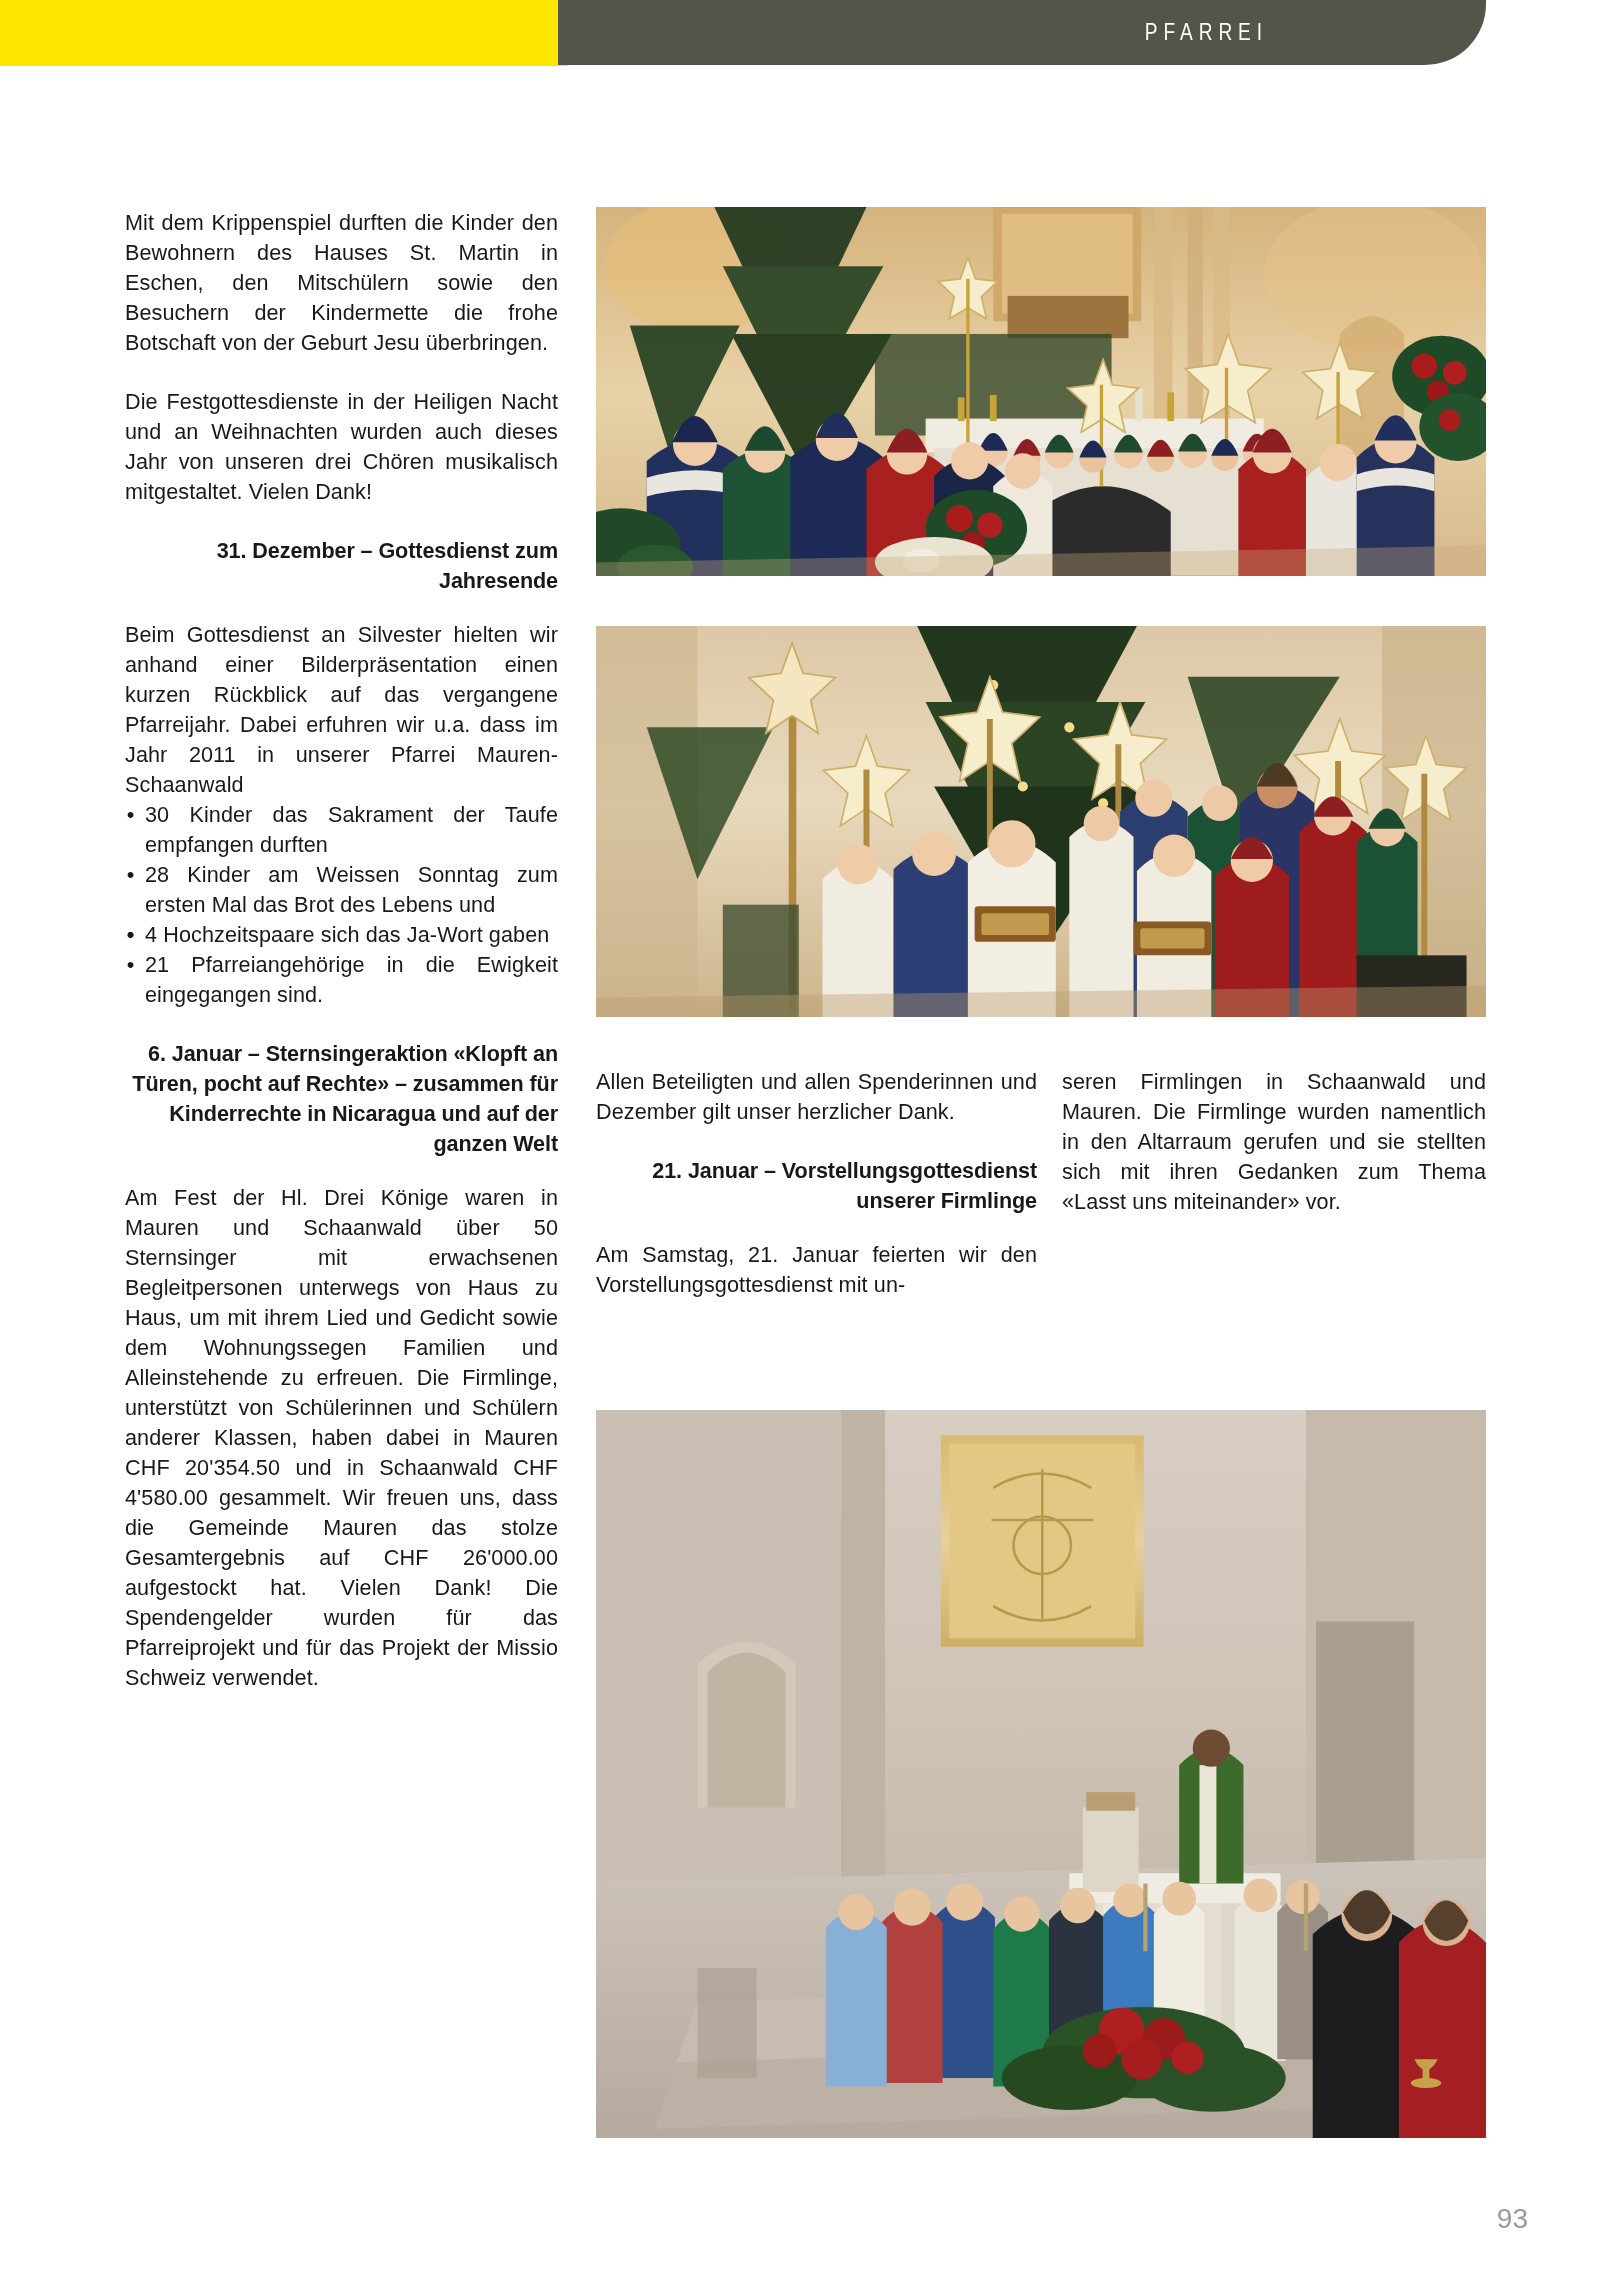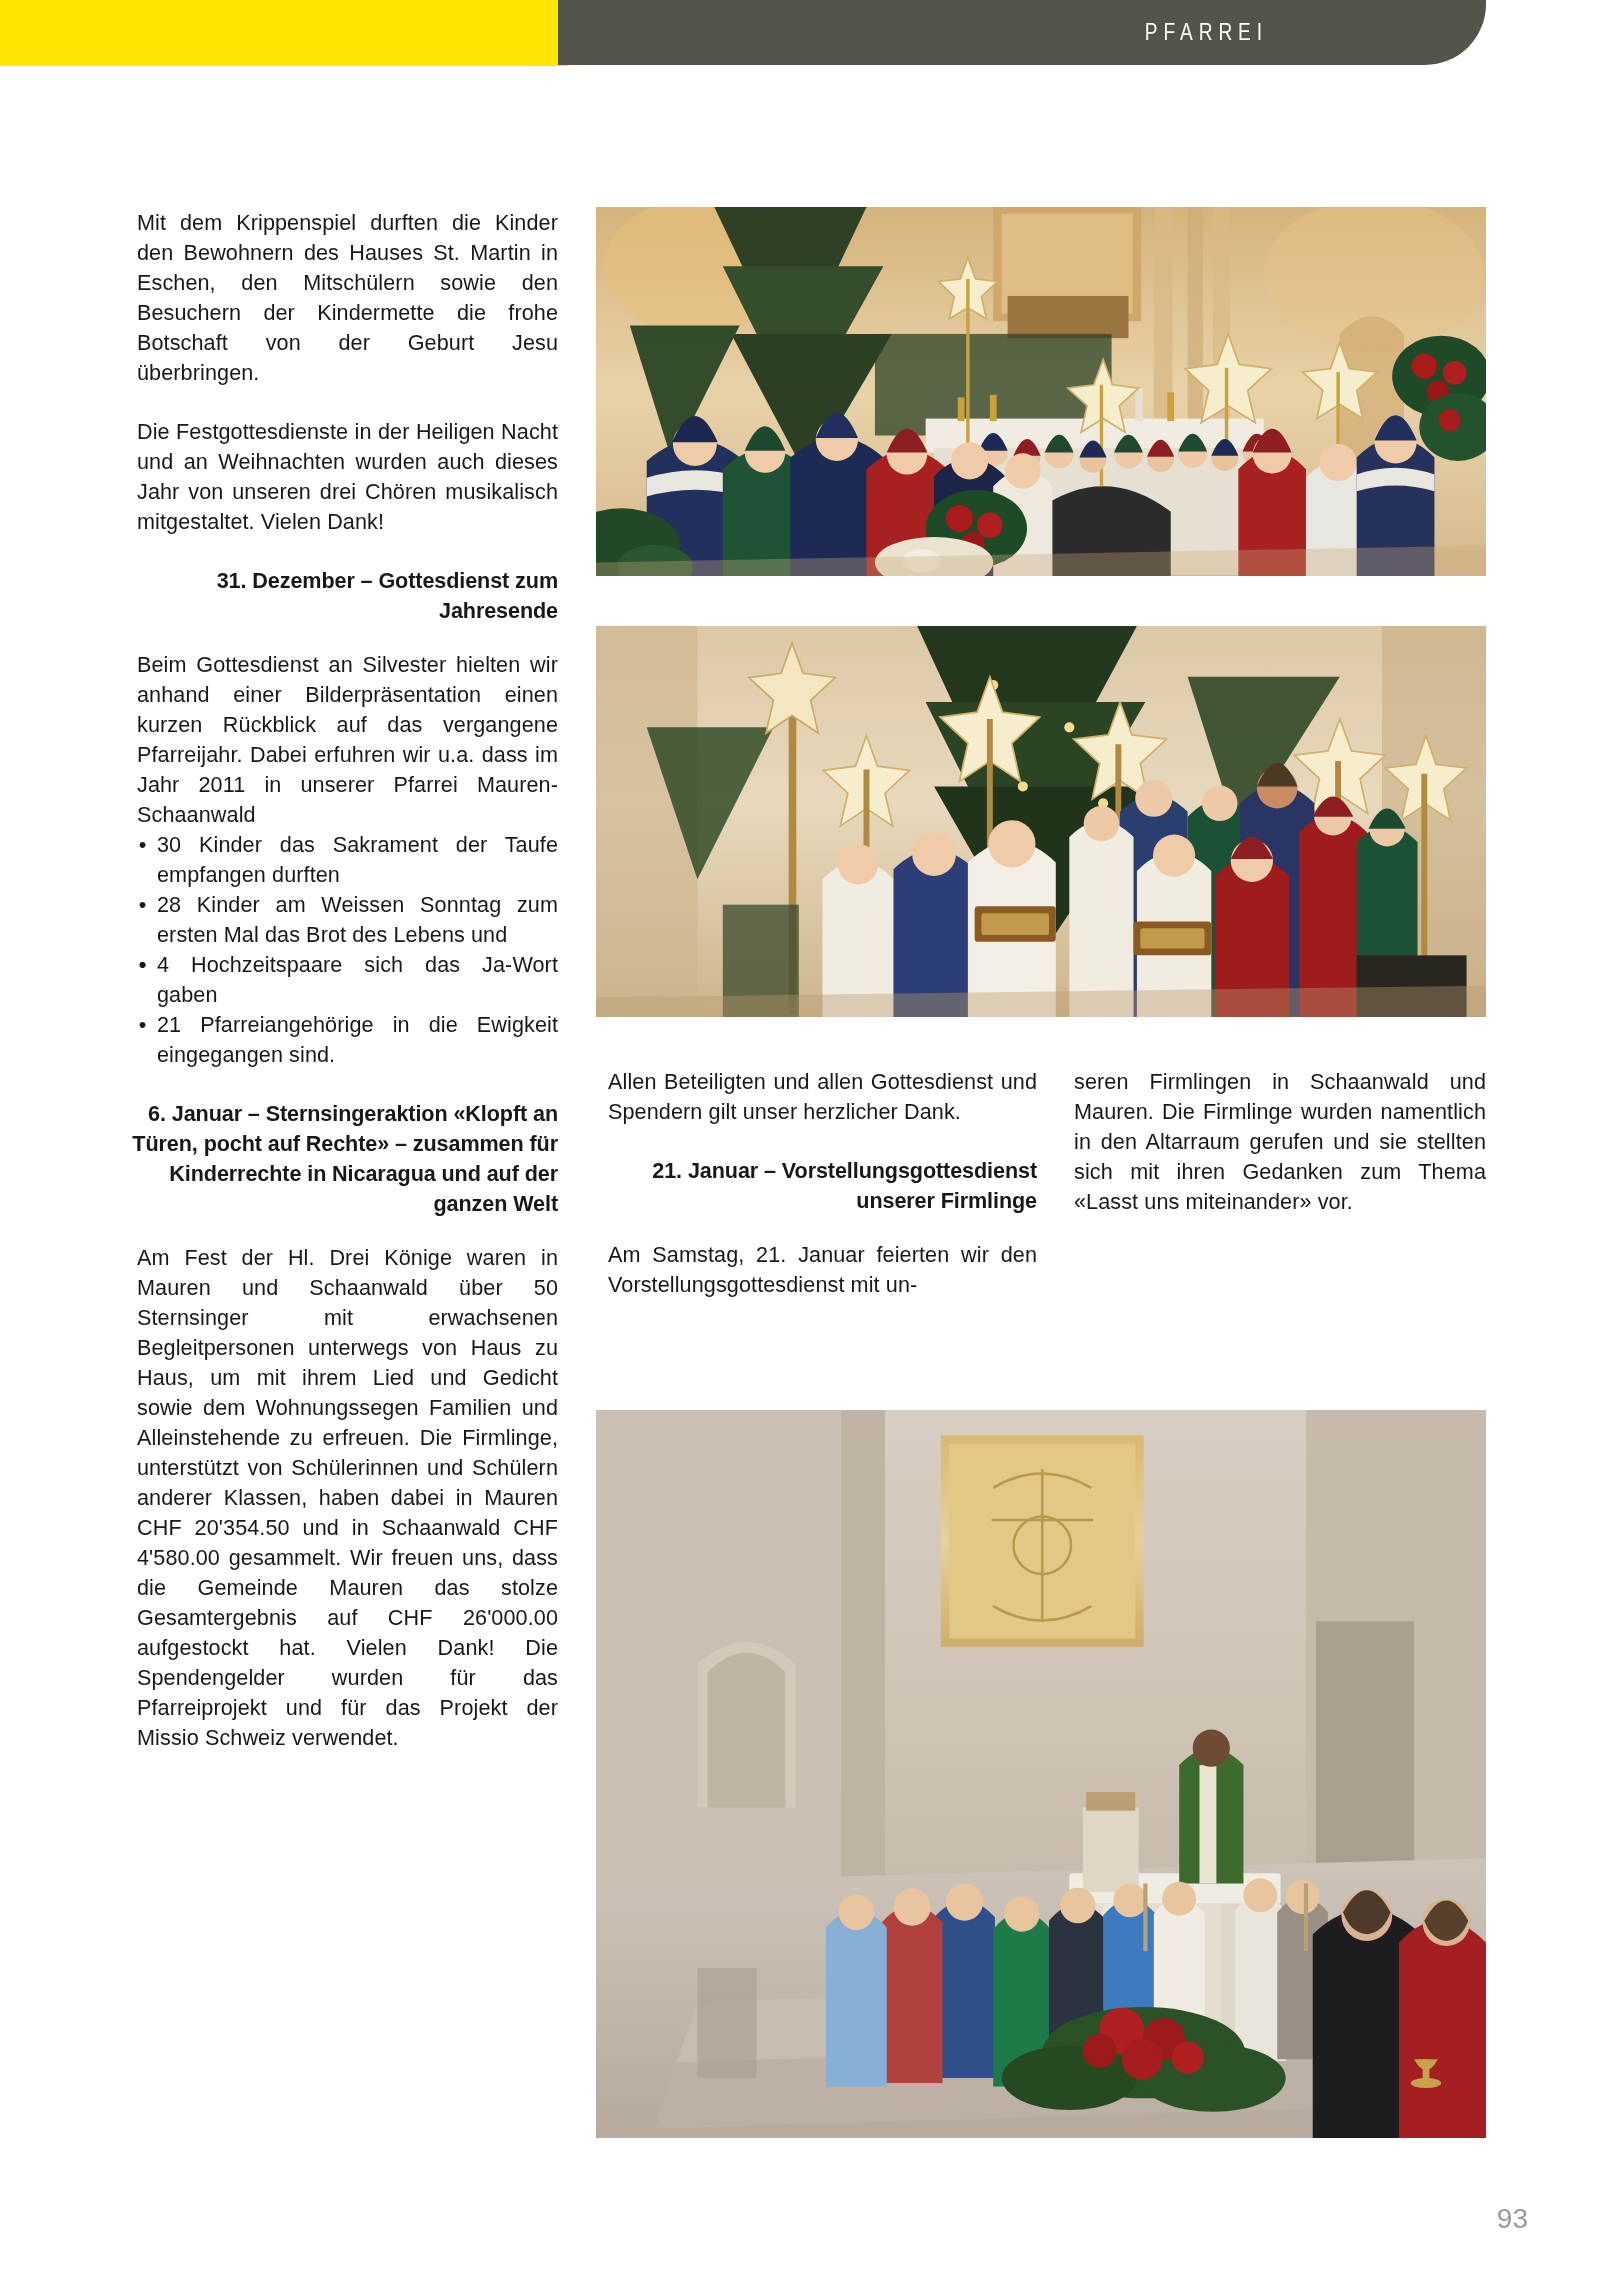--- a/index.html
+++ b/index.html
@@ -53,21 +53,21 @@
   .col {
     position: absolute;
     font-family: "Liberation Sans", sans-serif;
     color: #181818;
   }
   #col-left   { left: 125px;  top: 208px;  width: 433px; }
   #col-mid    { left: 596px;  top: 1067px; width: 441px; }
   #col-right  { left: 1062px; top: 1067px; width: 424px; }
 
   p.body, ul.body {
-    margin: 0 0 29px 12px;
+    margin: 0 0 29px 0;
     font-size: 21.6px;
     line-height: 30px;
     text-align: justify;
     -webkit-hyphens: none;
     hyphens: none;
     font-weight: 400;
     letter-spacing: 0.1px;
   }
   p.body.last { margin-bottom: 0; }
 
@@ -489,21 +489,21 @@
     <li><span class="bullet">•</span><span>28 Kinder am Weissen Sonntag zum ersten Mal das Brot des Lebens und</span></li>
     <li><span class="bullet">•</span></li>
     <li><span class="bullet">•</span><span>4 Hochzeitspaare sich das Ja-Wort gaben</span></li>
     <li><span class="bullet">•</span><span>21 Pfarreiangehörige in die Ewigkeit eingegangen sind.</span></li>
   </ul>
   <h3 class="sub">6. Januar – Sternsingeraktion «Klopft an Türen, pocht auf Rechte» – zusammen für Kinderrechte in Nicaragua und auf der ganzen Welt</h3>
   <p class="body last">Am Fest der Hl. Drei Könige waren in Mauren und Schaanwald über 50 Sternsinger mit erwachsenen Begleitpersonen unterwegs von Haus zu Haus, um mit ihrem Lied und Gedicht sowie dem Wohnungssegen Familien und Alleinstehende zu erfreuen. Die Firmlinge, unterstützt von Schülerinnen und Schülern anderer Klassen, haben dabei in Mauren CHF 20'354.50 und in Schaanwald CHF 4'580.00 gesammelt. Wir freuen uns, dass die Gemeinde Mauren das stolze Gesamtergebnis auf CHF 26'000.00 aufgestockt hat. Vielen Dank! Die Spendengelder wurden für das Pfarreiprojekt und für das Projekt der Missio Schweiz verwendet.</p>
 </div>
 
 <div class="col" id="col-mid">
-  <p class="body">Allen Beteiligten und allen Gottesdienst und Spendern gilt unser herzlicher Dank.</p>
+  <p class="body">Allen Beteiligten und allen Spenderinnen und Dezember gilt unser herzlicher Dank.</p>
   <h3 class="sub">21. Januar – Vorstellungsgottesdienst unserer Firmlinge</h3>
   <p class="body last">Am Samstag, 21. Januar feierten wir den Vorstellungsgottesdienst mit un-</p>
 </div>
 
 <div class="col" id="col-right">
   <p class="body last">seren Firmlingen in Schaanwald und Mauren. Die Firmlinge wurden namentlich in den Altarraum gerufen und sie stellten sich mit ihren Gedanken zum Thema «Lasst uns miteinander» vor.</p>
 </div>
 
 <div id="page-number">93</div>
 

